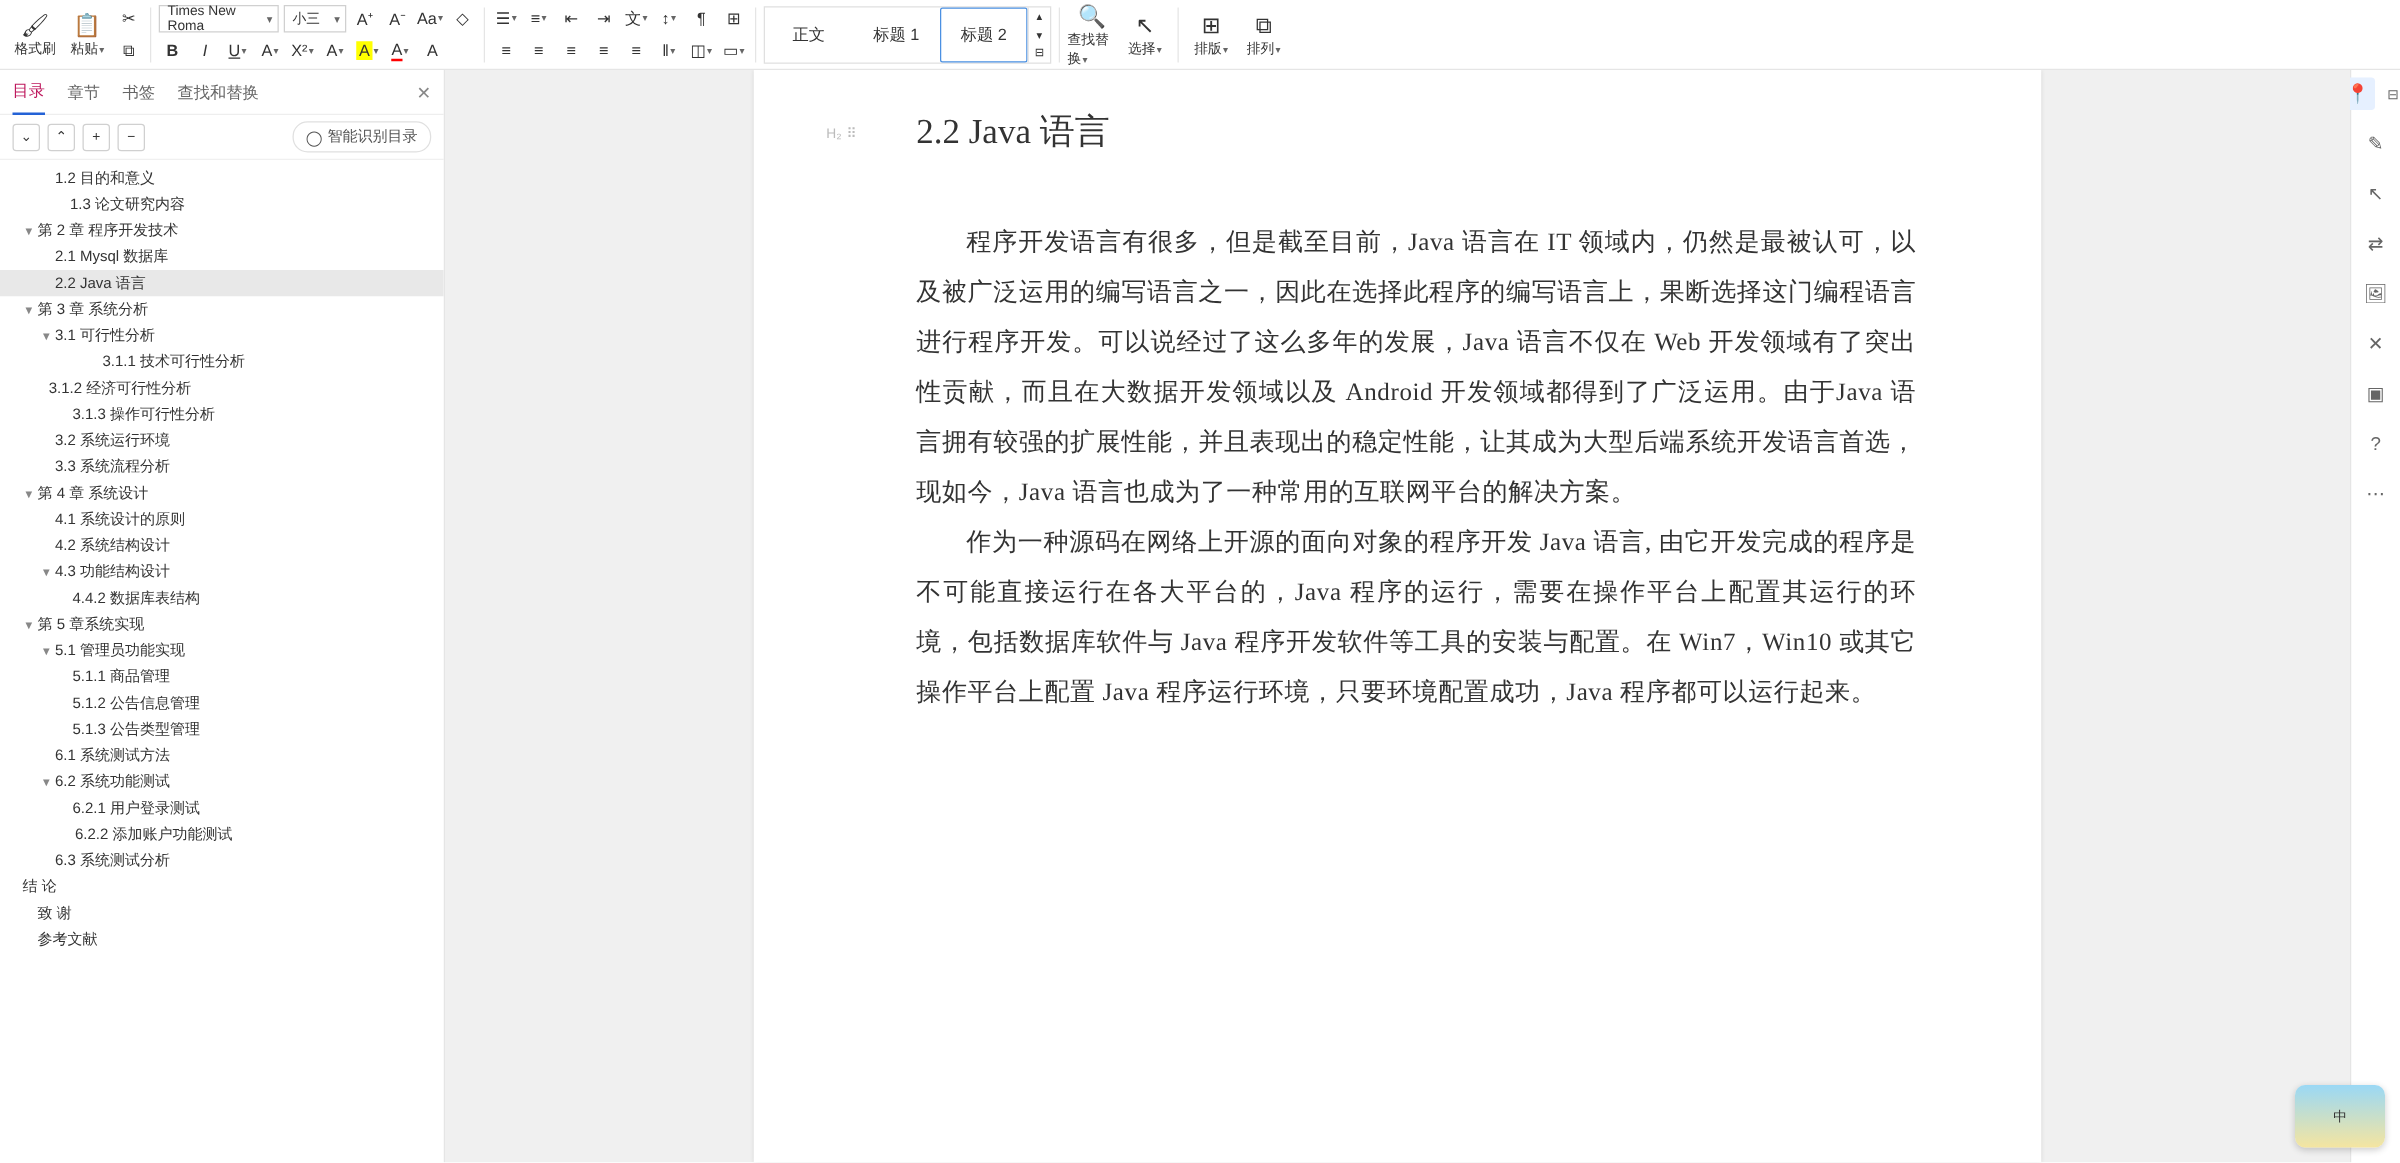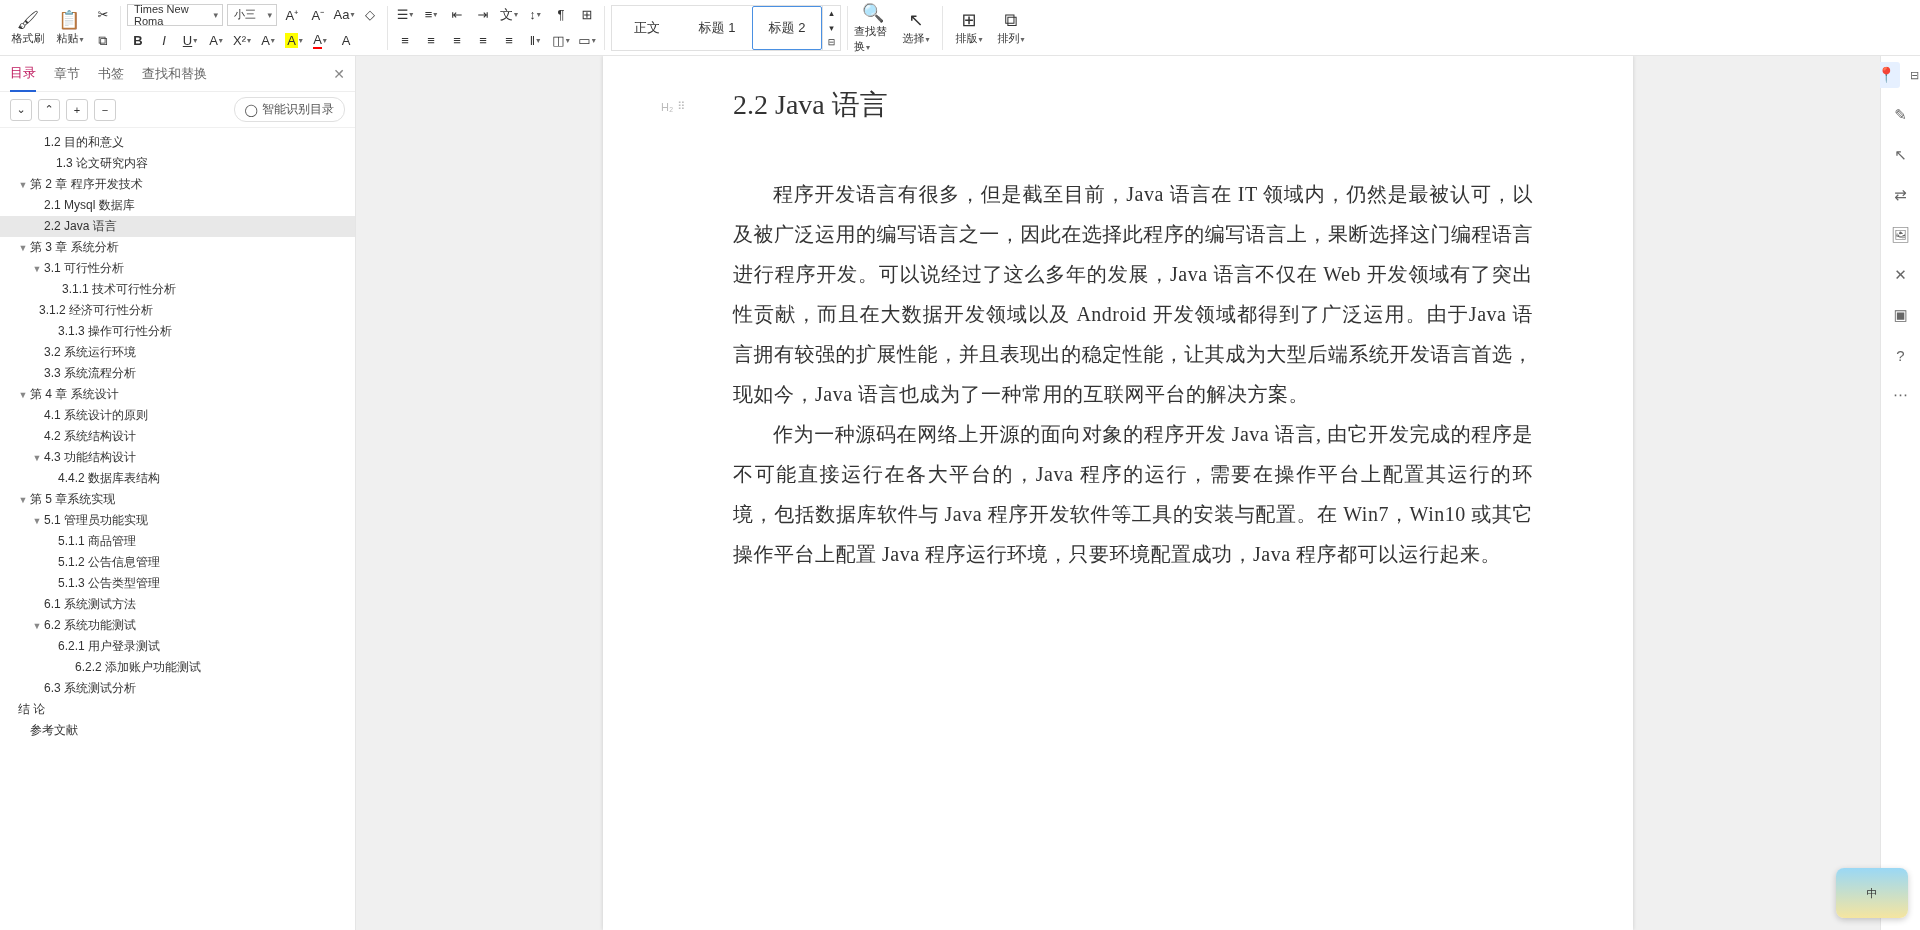--- a/index.html
+++ b/index.html
@@ -221,21 +221,21 @@
           <span>2.2 Java 语言</span>
         </div>
         <div class="ol-item" style="padding-left: 16px;">
           <span class="ol-tw">▼</span>
           <span>第 3 章 系统分析</span>
         </div>
         <div class="ol-item" style="padding-left: 30px;">
           <span class="ol-tw">▼</span>
           <span>3.1 可行性分析</span>
         </div>
-        <div class="ol-item" style="padding-left: 48px;">
+        <div class="ol-item" style="padding-left: 68px;">
           <span class="ol-tw"></span>
           <span>3.1.1 技术可行性分析</span>
         </div>
         <div class="ol-item" style="padding-left: 25px;">
           <span class="ol-tw"></span>
           <span>3.1.2 经济可行性分析</span>
         </div>
         <div class="ol-item" style="padding-left: 44px;">
           <span class="ol-tw"></span>
           <span>3.1.3 操作可行性分析</span>
@@ -293,31 +293,35 @@
           <span>6.1 系统测试方法</span>
         </div>
         <div class="ol-item" style="padding-left: 30px;">
           <span class="ol-tw">▼</span>
           <span>6.2 系统功能测试</span>
         </div>
         <div class="ol-item" style="padding-left: 44px;">
           <span class="ol-tw"></span>
           <span>6.2.1 用户登录测试</span>
         </div>
-        <div class="ol-item" style="padding-left: 61px;">
+        <div class="ol-item" style="padding-left: 46px;">
           <span class="ol-tw"></span>
           <span>6.2.2 添加账户功能测试</span>
         </div>
         <div class="ol-item" style="padding-left: 30px;">
           <span class="ol-tw"></span>
           <span>6.3 系统测试分析</span>
         </div>
         <div class="ol-item" style="padding-left: 4px;">
           <span class="ol-tw"></span>
           <span>结 论</span>
+        </div>
+        <div class="ol-item" style="padding-left: 16px;">
+          <span class="ol-tw"></span>
+          <span>致 谢</span>
         </div>
         <div class="ol-item" style="padding-left: 16px;">
           <span class="ol-tw"></span>
           <span>参考文献</span>
         </div>
       </div>
   </div>
 
   <div class="doc-area">
     <div class="page">

